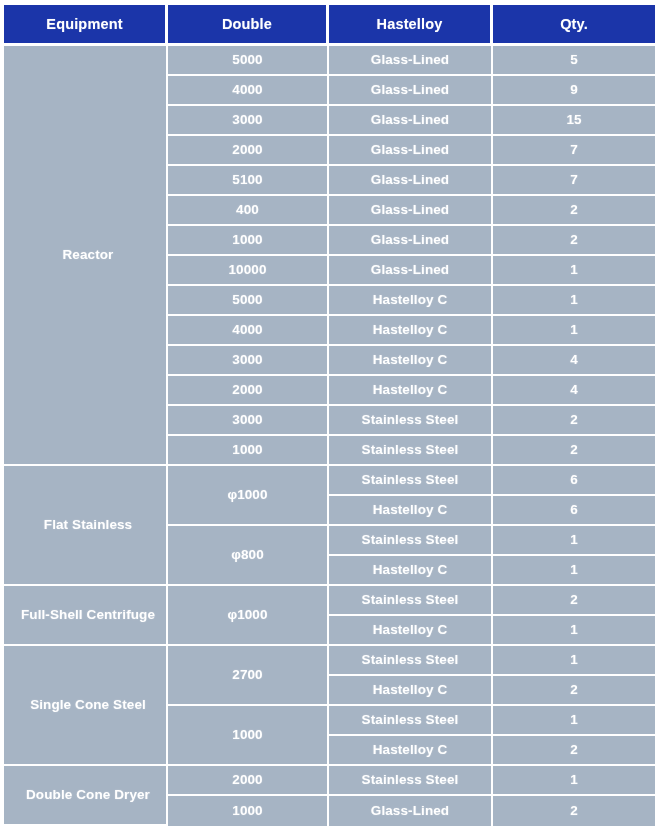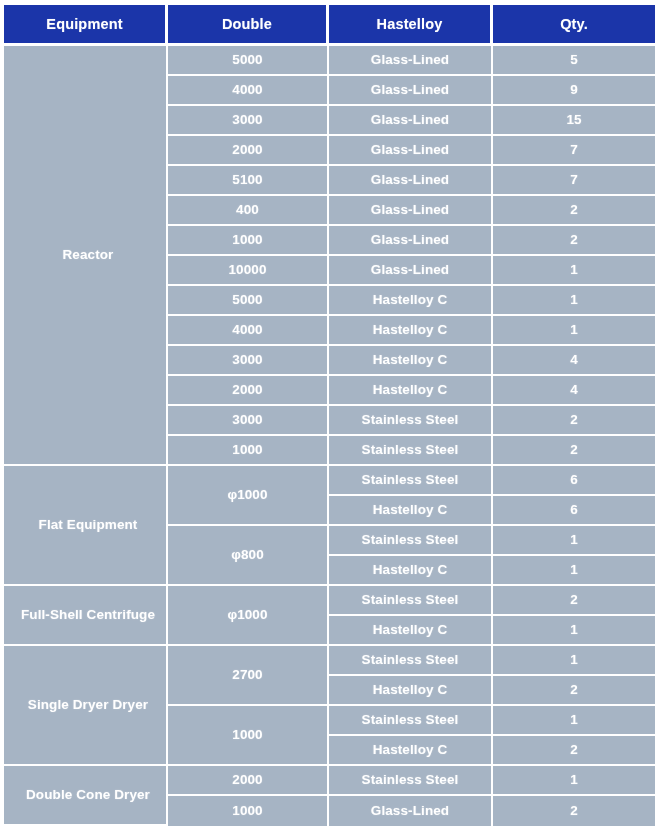--- a/index.html
+++ b/index.html
@@ -156,21 +156,21 @@
           <td>3000</td>
           <td>Stainless Steel</td>
           <td>2</td>
         </tr>
         <tr>
           <td>1000</td>
           <td>Stainless Steel</td>
           <td>2</td>
         </tr>
         <tr>
-          <td class="group-cell" rowspan="4">Flat Equipment</td>
+          <td class="group-cell" rowspan="4">Flat Stainless</td>
           <td rowspan="2">φ1000</td>
           <td>Stainless Steel</td>
           <td>6</td>
         </tr>
         <tr>
           <td>Hastelloy C</td>
           <td>6</td>
         </tr>
         <tr>
           <td rowspan="2">φ800</td>
@@ -185,21 +185,21 @@
           <td class="group-cell" rowspan="2">Full-Shell Centrifuge</td>
           <td rowspan="2">φ1000</td>
           <td>Stainless Steel</td>
           <td>2</td>
         </tr>
         <tr>
           <td>Hastelloy C</td>
           <td>1</td>
         </tr>
         <tr>
-          <td class="group-cell" rowspan="4">Single Dryer Dryer</td>
+          <td class="group-cell" rowspan="4">Single Cone Steel</td>
           <td rowspan="2">2700</td>
           <td>Stainless Steel</td>
           <td>1</td>
         </tr>
         <tr>
           <td>Hastelloy C</td>
           <td>2</td>
         </tr>
         <tr>
           <td rowspan="2">1000</td>

